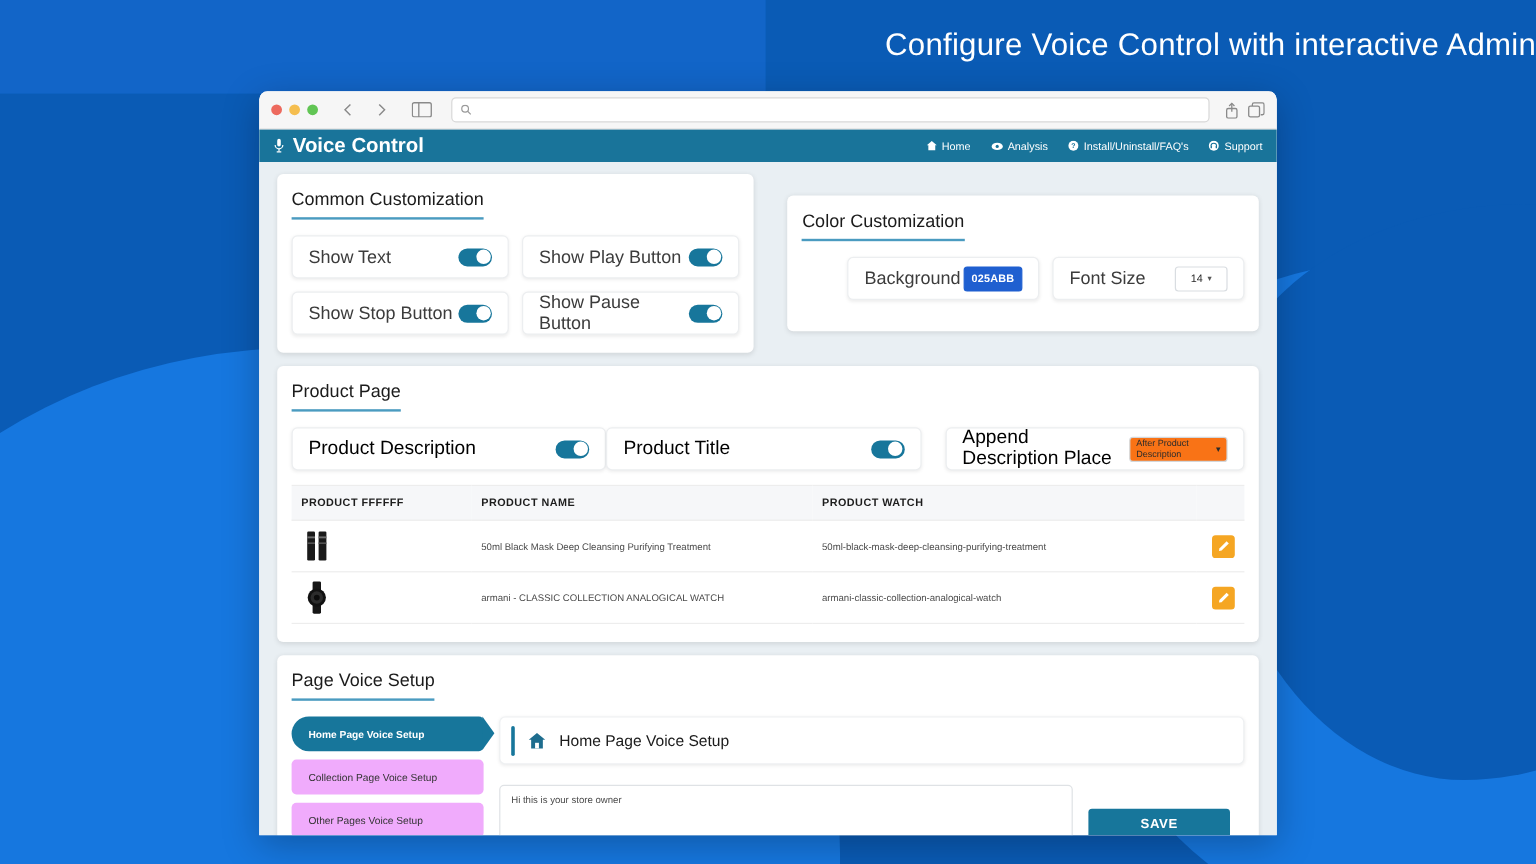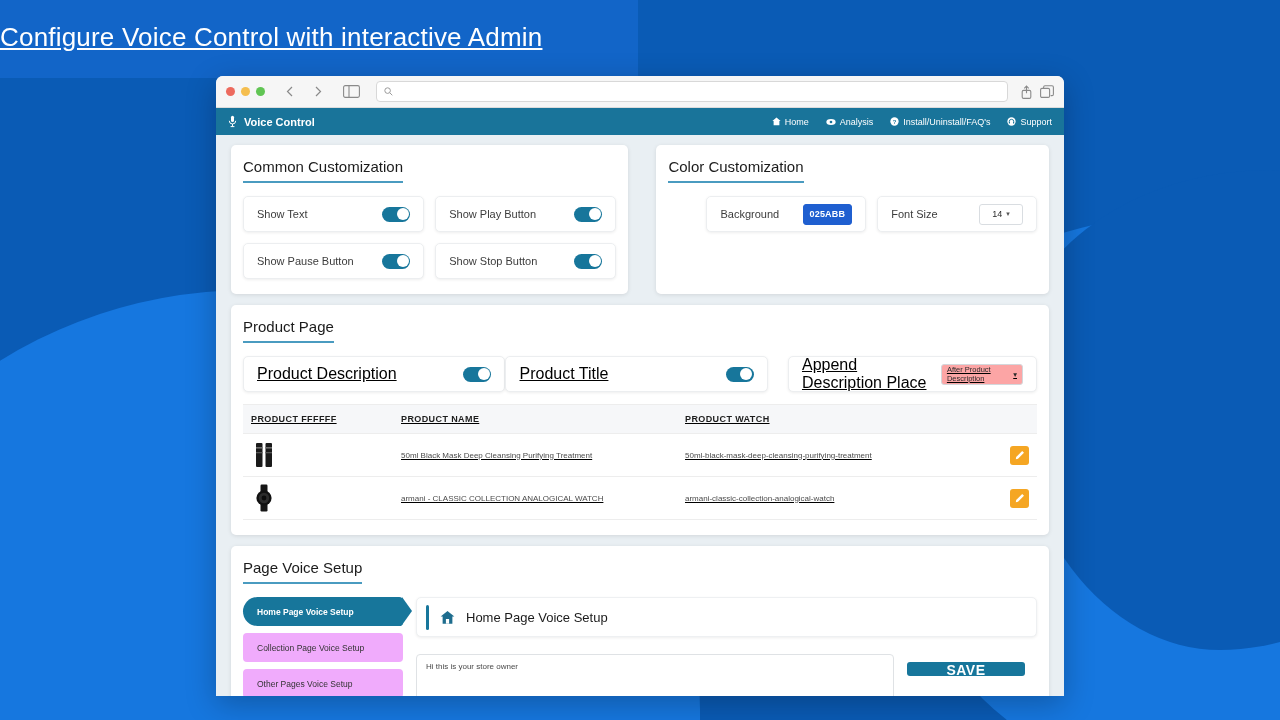--- a/index.html
+++ b/index.html
@@ -33,27 +33,26 @@
     border-radius: 62% 38% 50% 50% / 42% 60% 40% 58%;
   }
   .bg-topstrip {
     position: absolute; left: 0; top: 0; width: 638px; height: 78px;
     background: #1265C8;
   }
 
   
   .page-title {
     position: absolute; left: 0; top: 22px; width: 1280px;
-    text-align: left;
+    text-align: right;
     color: #ffffff;
     font-size: 26px;
     font-weight: 500;
     letter-spacing: 0.2px;
     z-index: 5;
-    text-decoration: underline;
   }
 
   
   .browser {
     position: absolute; left: 216px; top: 76px;
     width: 848px; height: 620px;
     background: #ffffff;
     border-radius: 7px 7px 0 0;
     box-shadow: 0 8px 30px rgba(0,0,0,0.25);
     overflow: hidden;
@@ -88,21 +87,21 @@
   .urlbar .mag { color: #9a9a9a; font-size: 10px; }
   .chrome-right { display: flex; gap: 7px; align-items: center; }
 
   
   .appnav {
     height: 27px; background: #19749A;
     display: flex; align-items: center;
     padding: 0 12px;
     color: #fff;
   }
-  .brand { display: flex; align-items: center; gap: 7px; font-size: 11px; font-weight: bold; }
+  .brand { display: flex; align-items: center; gap: 7px; font-size: 17px; font-weight: bold; }
   .navlinks { margin-left: auto; display: flex; gap: 17px; align-items: center; }
   .navlink { display: flex; align-items: center; gap: 4px; font-size: 9px; color: #fff; }
 
   
   .appbody {
     background: #E9EFF3;
     height: 561px;
     padding: 10px 15px;
     overflow: hidden;
   }
@@ -110,31 +109,31 @@
     background: #fff; border-radius: 5px;
     box-shadow: 0 1px 4px rgba(0,0,0,0.10);
     padding: 13px 12px 15px 12px;
   }
   .card-title {
     font-size: 15px; color: #1b1b1b; font-weight: 400;
     padding-bottom: 6px; display: inline-block;
     border-bottom: 2px solid #4A9BC0;
     margin-bottom: 13px;
   }
-  .row2 { display: flex; gap: 28px; }
+  .row2 { display: flex; gap: 28px; align-items: center; }
 
   .subcard {
     background: #fff; border: 1px solid #eceef0; border-radius: 5px;
     box-shadow: 0 1px 3px rgba(0,0,0,0.07);
     height: 36px;
     display: flex; align-items: center; justify-content: space-between;
     padding: 0 13px;
     flex: 1;
   }
-  .subcard .lbl { font-size: 11px; color: #3c3c3c; }
+  .subcard .lbl { font-size: 15px; color: #3c3c3c; }
 
   .toggle {
     width: 28px; height: 15px; border-radius: 8px;
     background: #17769B; position: relative; flex: none;
   }
   .toggle .knob {
     position: absolute; right: 1.5px; top: 1.5px;
     width: 12px; height: 12px; border-radius: 50%;
     background: #fff;
   }
@@ -162,21 +161,21 @@
     height: 36px; display: flex; align-items: center;
     justify-content: space-between; padding: 0 13px;
   }
   .pp-sub.a { width: 272px; }
   .pp-sub.b { width: 272px; }
   .pp-sub.c { width: 258px; gap: 6px; margin-left: 20px; }
   .select-box {
     border: 1px solid #d3d7db; border-radius: 3px;
     height: 21px; font-size: 7.5px; color: #2b2b2b;
     display: flex; align-items: center; padding: 0 5px;
-    background: #fca5a5; gap: 10px;
+    background: #f97316; gap: 10px;
   }
 
   table.products { width: 100%; border-collapse: collapse; }
   table.products thead th {
     background: #F6F7F9; color: #1d1d1d;
     font-size: 9px; font-weight: bold; letter-spacing: 0.4px;
     text-align: left; padding: 9px 8px;
     border-top: 1px solid #ededed;
     border-bottom: 1px solid #ededed;
   }
@@ -229,23 +228,23 @@
   textarea.voice-text {
     width: 478px; height: 52px;
     border: 1px solid #dfe2e5; border-radius: 4px;
     font-family: "Liberation Sans", sans-serif;
     font-size: 8px; color: #4a4a4a;
     padding: 7px 9px; resize: none;
     background: #fff;
   }
   .save-btn {
     background: #17769B; color: #fff;
-    width: 118px; height: 14px; border: none; border-radius: 3px;
-    font-size: 14px; font-weight: bold; letter-spacing: 0.5px;
-    margin-top: 8px; cursor: pointer;
+    width: 118px; height: 25px; border: none; border-radius: 3px;
+    font-size: 11px; font-weight: bold; letter-spacing: 0.5px;
+    margin-top: 20px; cursor: pointer;
     font-family: "Liberation Sans", sans-serif;
   }
   svg { display: block; }
 </style>
 </head>
 <body>
 
 <div id="stage">
   <div class="bg-topstrip"></div>
   <div class="bg-left-wave"></div>
@@ -372,27 +371,27 @@
             </div>
             <div class="subcard">
               <span class="lbl">Show Play Button</span>
               <span class="toggle">
                   <span class="knob"></span>
                 </span>
             </div>
           </div>
           <div style="display:flex; gap:11px;">
             <div class="subcard">
-              <span class="lbl">Show Pause Button</span>
+              <span class="lbl">Show Stop Button</span>
               <span class="toggle">
                   <span class="knob"></span>
                 </span>
             </div>
             <div class="subcard">
-              <span class="lbl">Show Stop Button</span>
+              <span class="lbl">Show Pause Button</span>
               <span class="toggle">
                   <span class="knob"></span>
                 </span>
             </div>
           </div>
         </div>
 
         <div class="card" style="width:402px;">
           <div class="card-title">Color Customization</div>
           <div style="display:flex; gap:11px; margin-bottom:11px;padding-left:38px;">
@@ -406,21 +405,21 @@
                 <span>14</span>
                 <span class="caret">▾</span>
               </span>
             </div>
           </div>
           <div style="display:flex; gap:11px;">
           </div>
         </div>
       </div>
 
-      <div class="card" style="margin-top:11px;text-decoration:underline;">
+      <div class="card" style="margin-top:11px;">
         <div class="card-title">Product Page</div>
         <div class="pp-row">
           <div class="pp-sub a">
             <span class="lbl">Product Description</span>
             <span class="toggle">
                 <span class="knob"></span>
               </span>
           </div>
           <div class="pp-sub b">
             <span class="lbl">Product Title</span>

